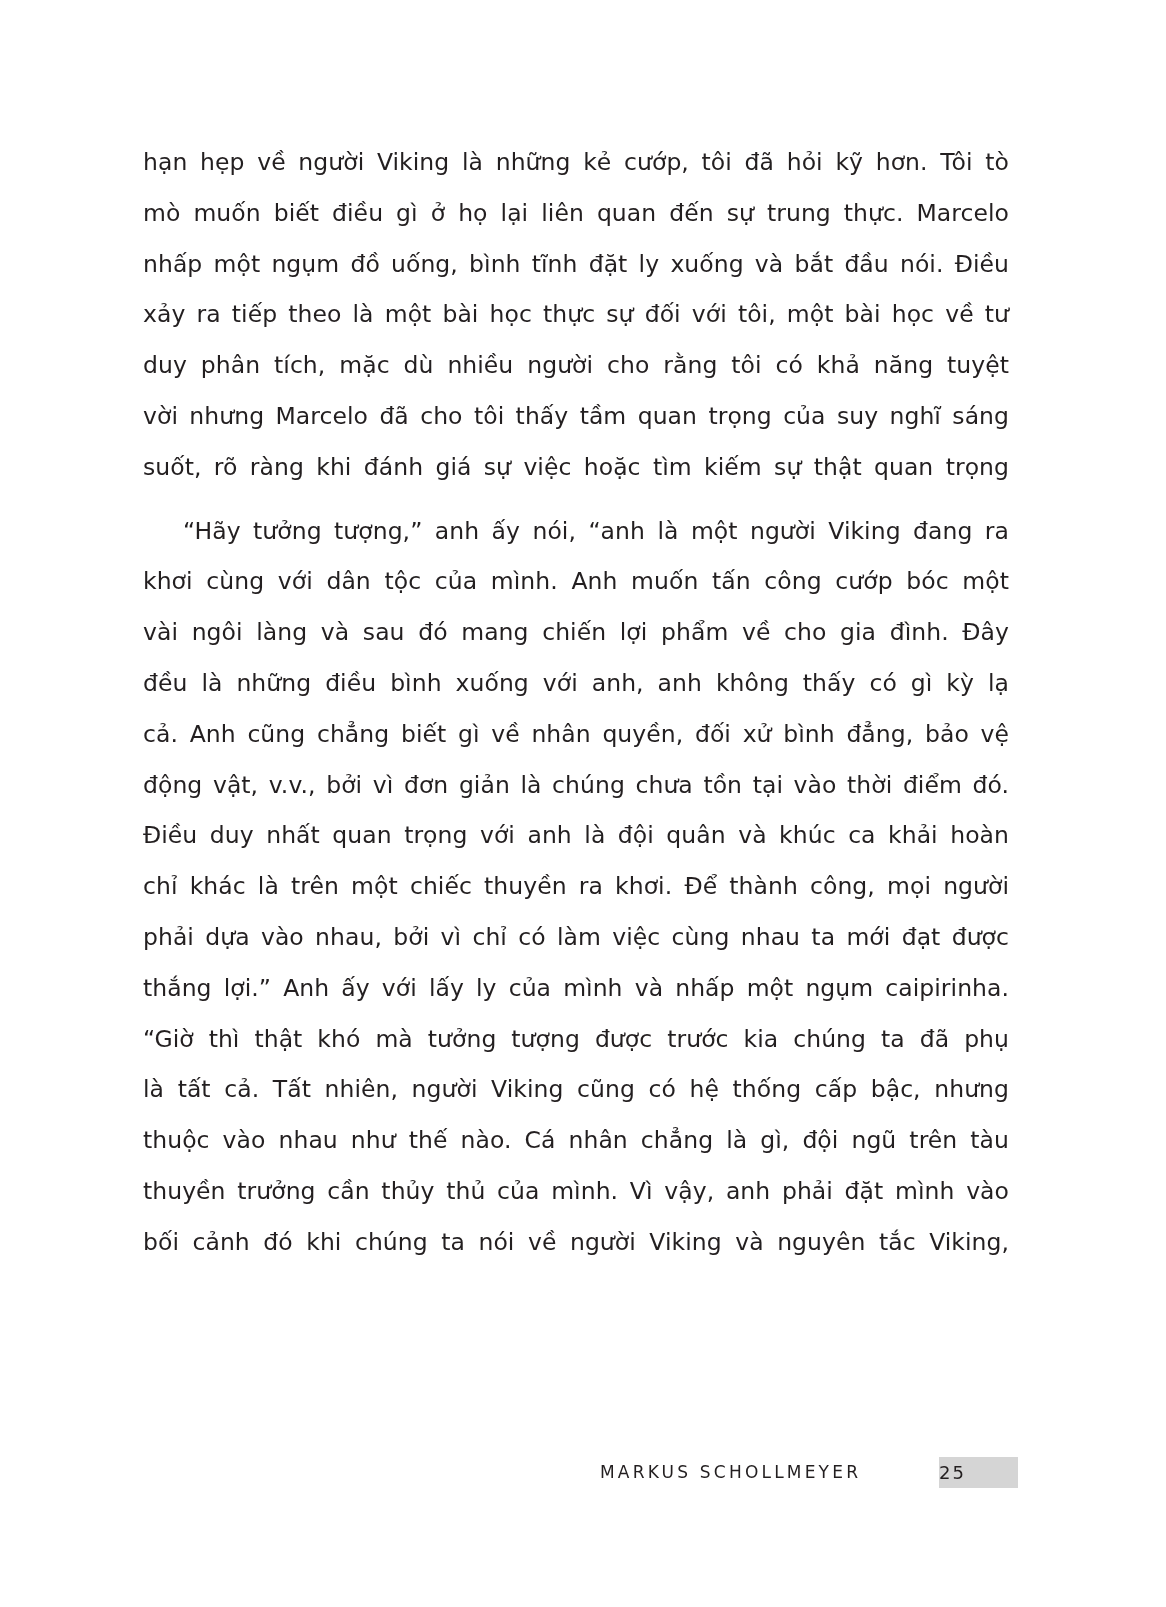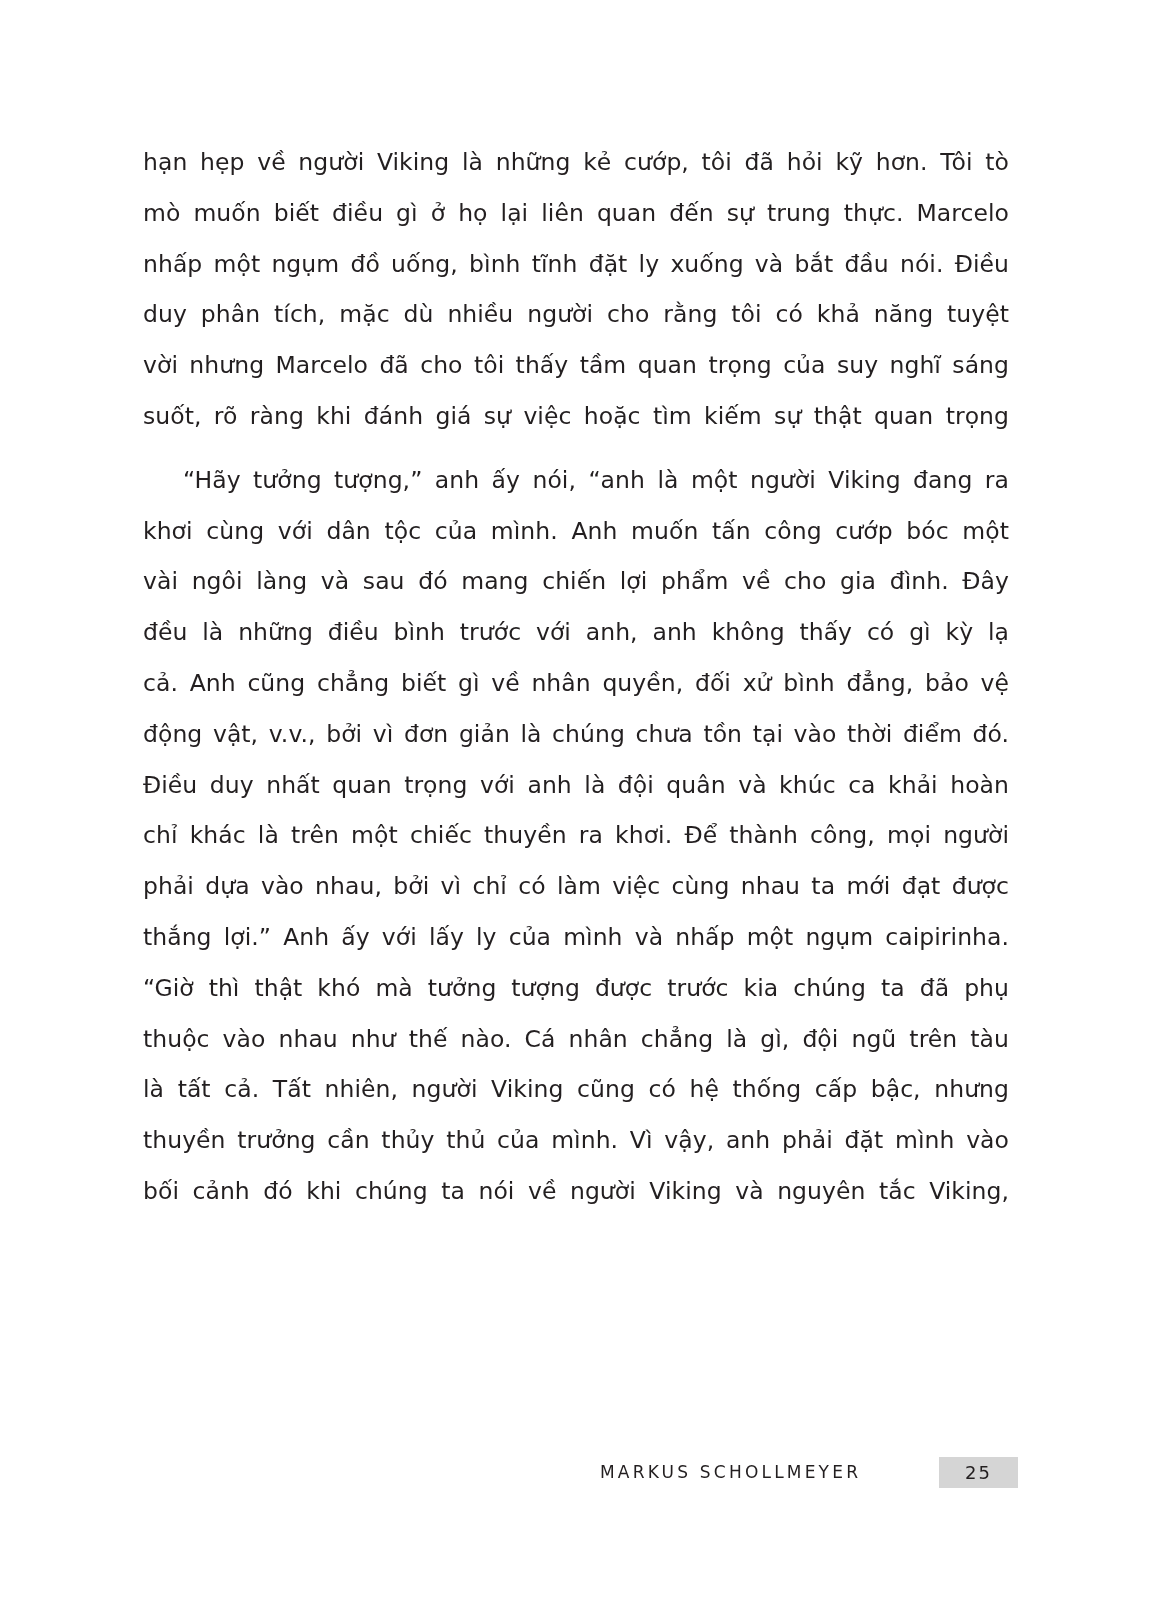--- a/index.html
+++ b/index.html
@@ -68,56 +68,56 @@
       line-height: 24px;
       color: #231f20;
     }
     .page-number-box {
       position: absolute;
       left: 929px;
       top: 0;
       width: 79px;
       height: 31px;
       background: #d5d5d5;
-      text-align: center;
       font-size: 18px;
       line-height: 31px;
       letter-spacing: 2px;
       color: #231f20;
     }
   </style>
 </head>
 <body>
 
 <div class="page">
   <div class="body-text">
 
     <p class="para">
       <span class="line">hạn hẹp về người Viking là những kẻ cướp, tôi đã hỏi kỹ hơn. Tôi tò</span>
       <span class="line">mò muốn biết điều gì ở họ lại liên quan đến sự trung thực. Marcelo</span>
       <span class="line">nhấp một ngụm đồ uống, bình tĩnh đặt ly xuống và bắt đầu nói. Điều</span>
+      <span class="line">xảy ra tiếp theo là một bài học thực sự đối với tôi, một bài học về tư</span>
       <span class="line">duy phân tích, mặc dù nhiều người cho rằng tôi có khả năng tuyệt</span>
       <span class="line">vời nhưng Marcelo đã cho tôi thấy tầm quan trọng của suy nghĩ sáng</span>
       <span class="line">suốt, rõ ràng khi đánh giá sự việc hoặc tìm kiếm sự thật quan trọng</span>
     </p>
 
     <p class="para">
       <span class="line indent">“Hãy tưởng tượng,” anh ấy nói, “anh là một người Viking đang ra</span>
       <span class="line">khơi cùng với dân tộc của mình. Anh muốn tấn công cướp bóc một</span>
       <span class="line">vài ngôi làng và sau đó mang chiến lợi phẩm về cho gia đình. Đây</span>
-      <span class="line">đều là những điều bình trước với anh, anh không thấy có gì kỳ lạ</span>
+      <span class="line">đều là những điều bình xuống với anh, anh không thấy có gì kỳ lạ</span>
       <span class="line">cả. Anh cũng chẳng biết gì về nhân quyền, đối xử bình đẳng, bảo vệ</span>
       <span class="line">động vật, v.v., bởi vì đơn giản là chúng chưa tồn tại vào thời điểm đó.</span>
       <span class="line">Điều duy nhất quan trọng với anh là đội quân và khúc ca khải hoàn</span>
       <span class="line">chỉ khác là trên một chiếc thuyền ra khơi. Để thành công, mọi người</span>
       <span class="line">phải dựa vào nhau, bởi vì chỉ có làm việc cùng nhau ta mới đạt được</span>
       <span class="line">thắng lợi.” Anh ấy với lấy ly của mình và nhấp một ngụm caipirinha.</span>
       <span class="line">“Giờ thì thật khó mà tưởng tượng được trước kia chúng ta đã phụ</span>
+      <span class="line">là tất cả. Tất nhiên, người Viking cũng có hệ thống cấp bậc, nhưng</span>
       <span class="line">thuộc vào nhau như thế nào. Cá nhân chẳng là gì, đội ngũ trên tàu</span>
-      <span class="line">là tất cả. Tất nhiên, người Viking cũng có hệ thống cấp bậc, nhưng</span>
       <span class="line">thuyền trưởng cần thủy thủ của mình. Vì vậy, anh phải đặt mình vào</span>
       <span class="line">bối cảnh đó khi chúng ta nói về người Viking và nguyên tắc Viking,</span>
     </p>
 
   </div>
 
   <div class="footer">
     <span class="footer-author">MARKUS SCHOLLMEYER</span>
     <span class="page-number-box" style="background: rgb(213, 213, 213);">25</span>
   </div>

